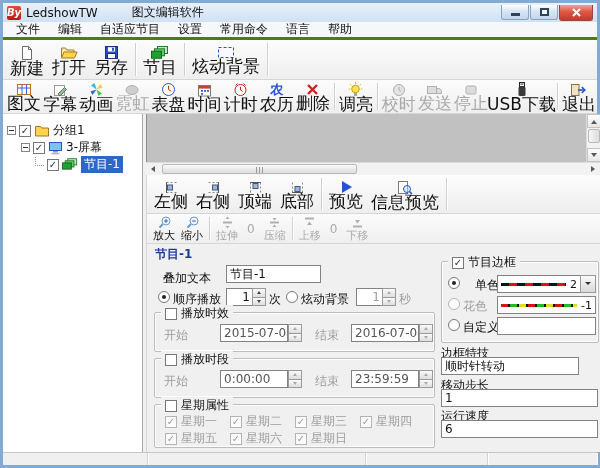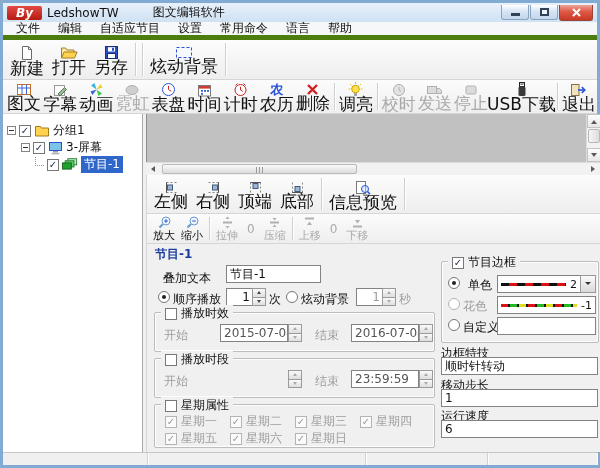--- a/index.html
+++ b/index.html
@@ -10,34 +10,34 @@
     font-size:12px;color:#111;
     background:#f0f0f0;
     border:3px solid #82abd3;border-bottom-width:4px;
     border-radius:4px 4px 2px 2px;
     box-shadow:inset 0 0 0 1px #5d86ad;
   }
   
   .titlebar{position:absolute;left:0;top:0;width:594px;height:19px;
     background:linear-gradient(#e8f1fb,#cfe1f3);
     display:flex;align-items:center;padding:0 4px;}
-  .logo{width:35px;height:14px;background:linear-gradient(#e24b43,#b41c12);
-    color:#fff;font-size:12px;font-weight:bold;font-style:italic;
+  .logo{width:14px;height:14px;background:linear-gradient(#e24b43,#b41c12);
+    color:#fff;font-size:10px;font-weight:bold;font-style:italic;
     display:flex;align-items:center;justify-content:center;border-radius:2px;margin-right:5px;}
   .t-app{margin-right:34px;}
   .winbtns{margin-left:auto;display:flex;gap:1px;}
   .wbtn{width:28px;height:15px;border:1px solid #8ba4bd;border-top:none;
     background:linear-gradient(#fdfeff,#d7e5f5 45%,#c3d6ec);
     display:flex;align-items:center;justify-content:center;border-radius:0 0 3px 3px;}
   .wbtn.close{width:34px;height:16px;background:linear-gradient(#f0a296,#dd5846 45%,#c93a26);border-color:#9c4438;}
   .glyph-min{display:block;width:9px;height:3px;background:#2f4257;margin-top:5px;}
   .glyph-max{display:block;width:9px;height:8px;border:2px solid #2f4257;background:#eef5fc;}
   
   .menubar{position:absolute;left:0;top:19px;width:594px;height:18px;background:#f6f7f8;
-    border-bottom:5px solid #4d7c0f;display:flex;align-items:center;padding-left:4px;}
+    border-bottom:3px solid #4d7c0f;display:flex;align-items:center;padding-left:4px;}
   .menu-item{padding:0 9px;line-height:17px;}
   
   .toolbar{position:absolute;display:flex;align-items:stretch;background:linear-gradient(#fcfcfc,#eeeeee);border-bottom:1px solid #d6d6d6;padding-left:3px;}
   .tb1{left:0;top:37px;width:594px;height:40px;}
   .tb2{left:0;top:77px;width:594px;height:34px;}
   .tbtn{display:flex;flex-direction:column;align-items:center;justify-content:center;
     padding:1px 4px;min-width:30px;gap:1px;}
   .tbtn .lab{font-size:17px;line-height:13px;white-space:nowrap;}
   .tbtn.dis .lab{color:#a9a9a9;}
   .vsep{width:1px;background:#cfcfcf;margin:3px 3px;box-shadow:1px 0 0 #fff;}
@@ -169,20 +169,28 @@
     <span class="tbtn">
       <svg width="15" height="15" viewBox="0 0 15 15">
           <rect x="1.5" y="1.5" width="12" height="12" fill="#2b50c8" stroke="#16307e"></rect>
           <rect x="4" y="2.2" width="7" height="4.3" fill="#fff"></rect>
           <rect x="8" y="2.8" width="2" height="3" fill="#2b50c8"></rect>
           <rect x="3.5" y="8.5" width="8" height="5" fill="#fff" stroke="#16307e"></rect>
         </svg>
       <span class="lab">另存</span>
     </span>
     <span class="vsep"></span>
+    <span class="tbtn">
+      <svg width="18" height="14" viewBox="0 0 18 14">
+          <rect x="6.5" y="0.5" width="10" height="7" fill="#bfe9c2" stroke="#1f7a2a"></rect>
+          <rect x="3.5" y="2.8" width="10" height="7" fill="#63c96d" stroke="#1f7a2a"></rect>
+          <rect x="0.5" y="5.2" width="10" height="7" fill="#1fa12e" stroke="#14641d"></rect>
+        </svg>
+      <span class="lab">节目</span>
+    </span>
     <span class="vsep"></span>
     <span class="tbtn">
       <svg width="18" height="13" viewBox="0 0 18 13">
           <rect x="1.5" y="1.5" width="15" height="10" fill="#f6f9ff" stroke="#2a52d8" stroke-dasharray="3 2"></rect>
         </svg>
       <span class="lab">炫动背景</span>
     </span>
     <span class="vsep"></span>
   </div>
 
@@ -389,20 +397,26 @@
     </span>
     <span class="tbtn">
       <svg width="15" height="13" viewBox="0 0 15 13">
           <path d="M2 11.5h11" stroke="#555"></path>
           <path d="M2.5 1.5v10M12.5 1.5v10" stroke="#888" stroke-dasharray="2 2"></path>
           <rect x="5" y="5.5" width="5" height="5" fill="#9db6d8" stroke="#44597e"></rect>
         </svg>
       <span class="lab">底部</span>
     </span>
     <span class="vsep"></span>
+    <span class="tbtn">
+      <svg width="13" height="14" viewBox="0 0 13 14">
+          <path d="M2 1l10 6-10 6z" fill="#2a52d8"></path>
+        </svg>
+      <span class="lab">预览</span>
+    </span>
     <span class="tbtn">
       <svg width="16" height="15" viewBox="0 0 16 15">
           <rect x="1.5" y="1.5" width="9" height="12" fill="#fff" stroke="#7a7a7a"></rect>
           <circle cx="10" cy="9" r="3.5" fill="rgba(190,220,255,.5)" stroke="#2a52d8"></circle>
           <path d="M12.5 11.5l2.5 2.5" stroke="#2a52d8" stroke-width="1.5"></path>
         </svg>
       <span class="lab">信息预览</span>
     </span>
     <span class="vsep"></span>
   </div>
@@ -523,20 +537,21 @@
           </span>
         </span>
     </div>
 
     <div class="grp" style="left:7px;top:114px;width:281px;height:40px;">
       <span class="grp-head">
         <span class="cb"></span>
         <span>播放时段</span>
       </span>
       <span class="flabel dis" style="left:9px;top:14px;">开始</span>
+      <span class="tinput dis" style="left:65px;top:11px;width:68px;">0:00:00</span>
       <span class="spinbox dis" style="left:133px;top:11px;">
           <span class="updown" style="height:18px;">
             <span class="udb">
               <i class="mini up"></i>
             </span>
             <span class="udb">
               <i class="mini down"></i>
             </span>
           </span>
         </span>
@@ -588,21 +603,21 @@
           <span>星期日</span>
         </span>
     </div>
 
     <div class="grp" style="left:294px;top:17px;width:158px;height:82px;">
       <span class="grp-head">
         <span class="cb">✓</span>
         <span>节目边框</span>
       </span>
       <span class="rad on" style="left:6px;top:15px;"></span>
-      <span class="flabel" style="left:26px;top:15px;">单色</span>
+      <span class="flabel" style="left:33px;top:15px;">单色</span>
       <span class="combo" style="left:55px;top:13px;width:99px;">
         <span class="face">
             <span class="pline p-single"></span>
             <span class="pv">2</span>
           </span>
         <span class="drop">
             <i class="tri down" style="border-width:3px;border-top-color:#333;"></i>
           </span>
       </span>
       <span class="rad dis" style="left:6px;top:36px;"></span>
@@ -612,21 +627,21 @@
             <span class="pline p-multi"></span>
             <span class="pv">-1</span>
           </span>
       </span>
       <span class="rad" style="left:6px;top:57px;"></span>
       <span class="flabel" style="left:21px;top:57px;">自定义</span>
       <span class="tinput" style="left:55px;top:55px;width:99px;"></span>
     </div>
 
     <span class="flabel" style="left:294px;top:101px;">边框特技</span>
-    <span class="tinput" style="left:294px;top:113px;width:157px;">顺时针转动</span>
+    <span class="tinput" style="left:294px;top:113px;width:138px;">顺时针转动</span>
     <span class="flabel" style="left:294px;top:133px;">移动步长</span>
     <span class="tinput" style="left:294px;top:145px;width:157px;">1</span>
     <span class="flabel" style="left:294px;top:164px;">运行速度</span>
     <span class="tinput" style="left:294px;top:176px;width:157px;">6</span>
   </div>
 
   <div class="statusbar">
     <span class="scell" style="width:145px;"></span>
     <span class="scell" style="width:218px;"></span>
     <span class="scell" style="width:122px;"></span>

